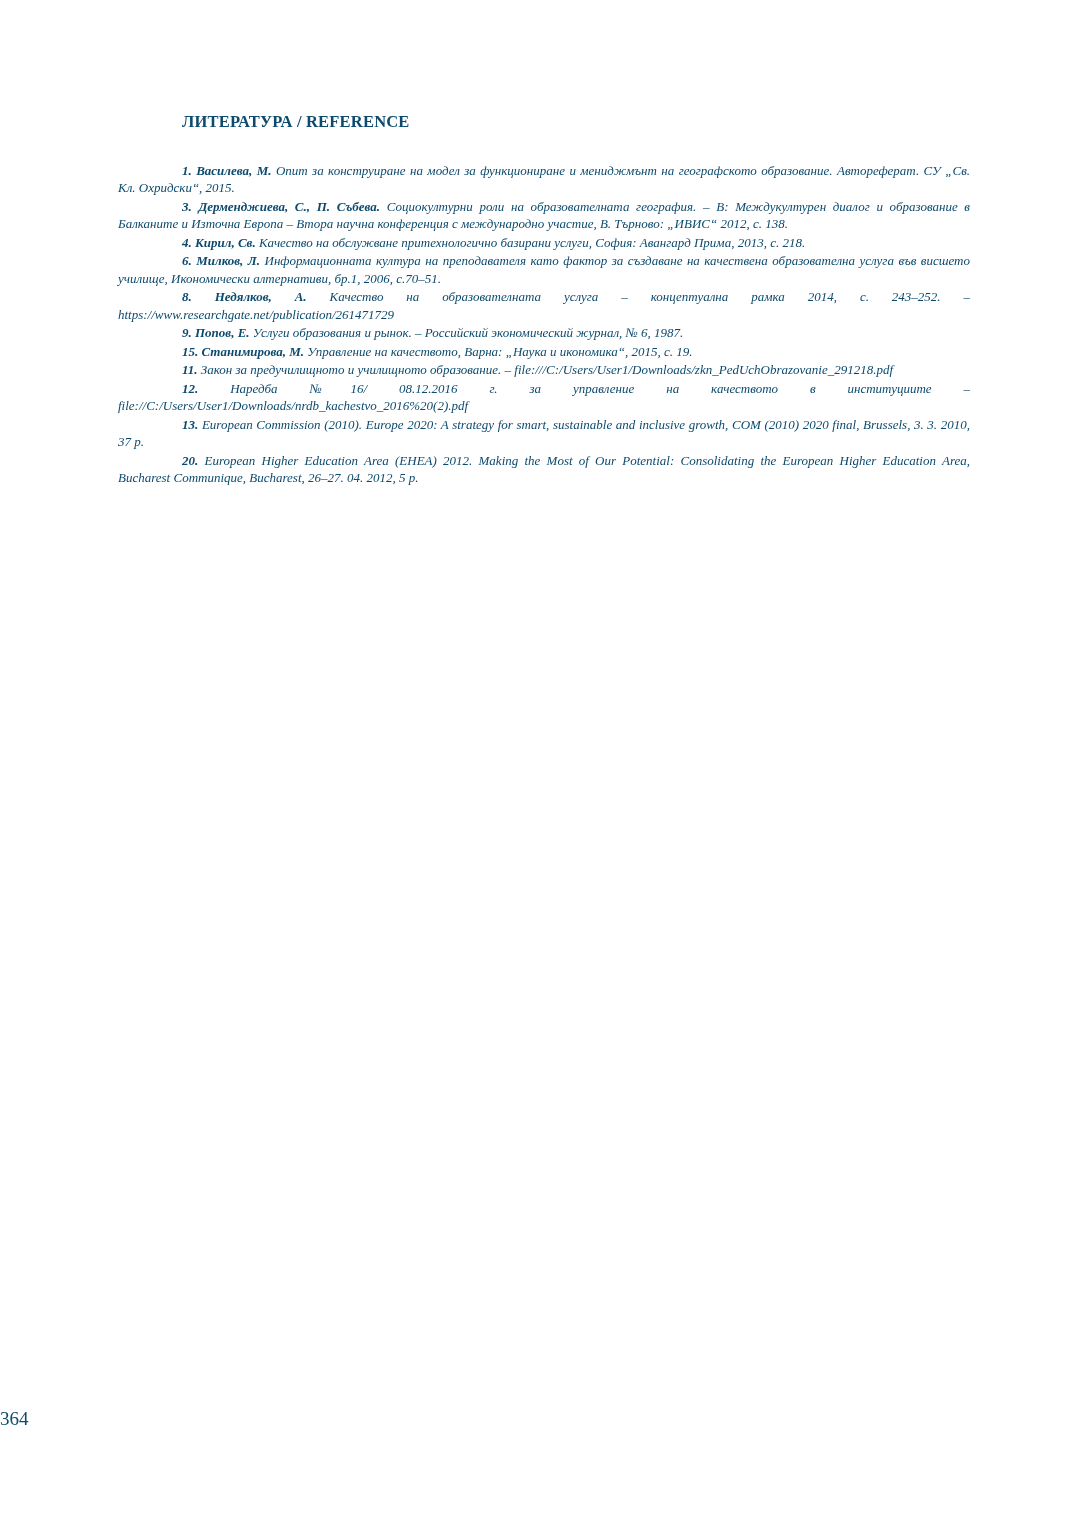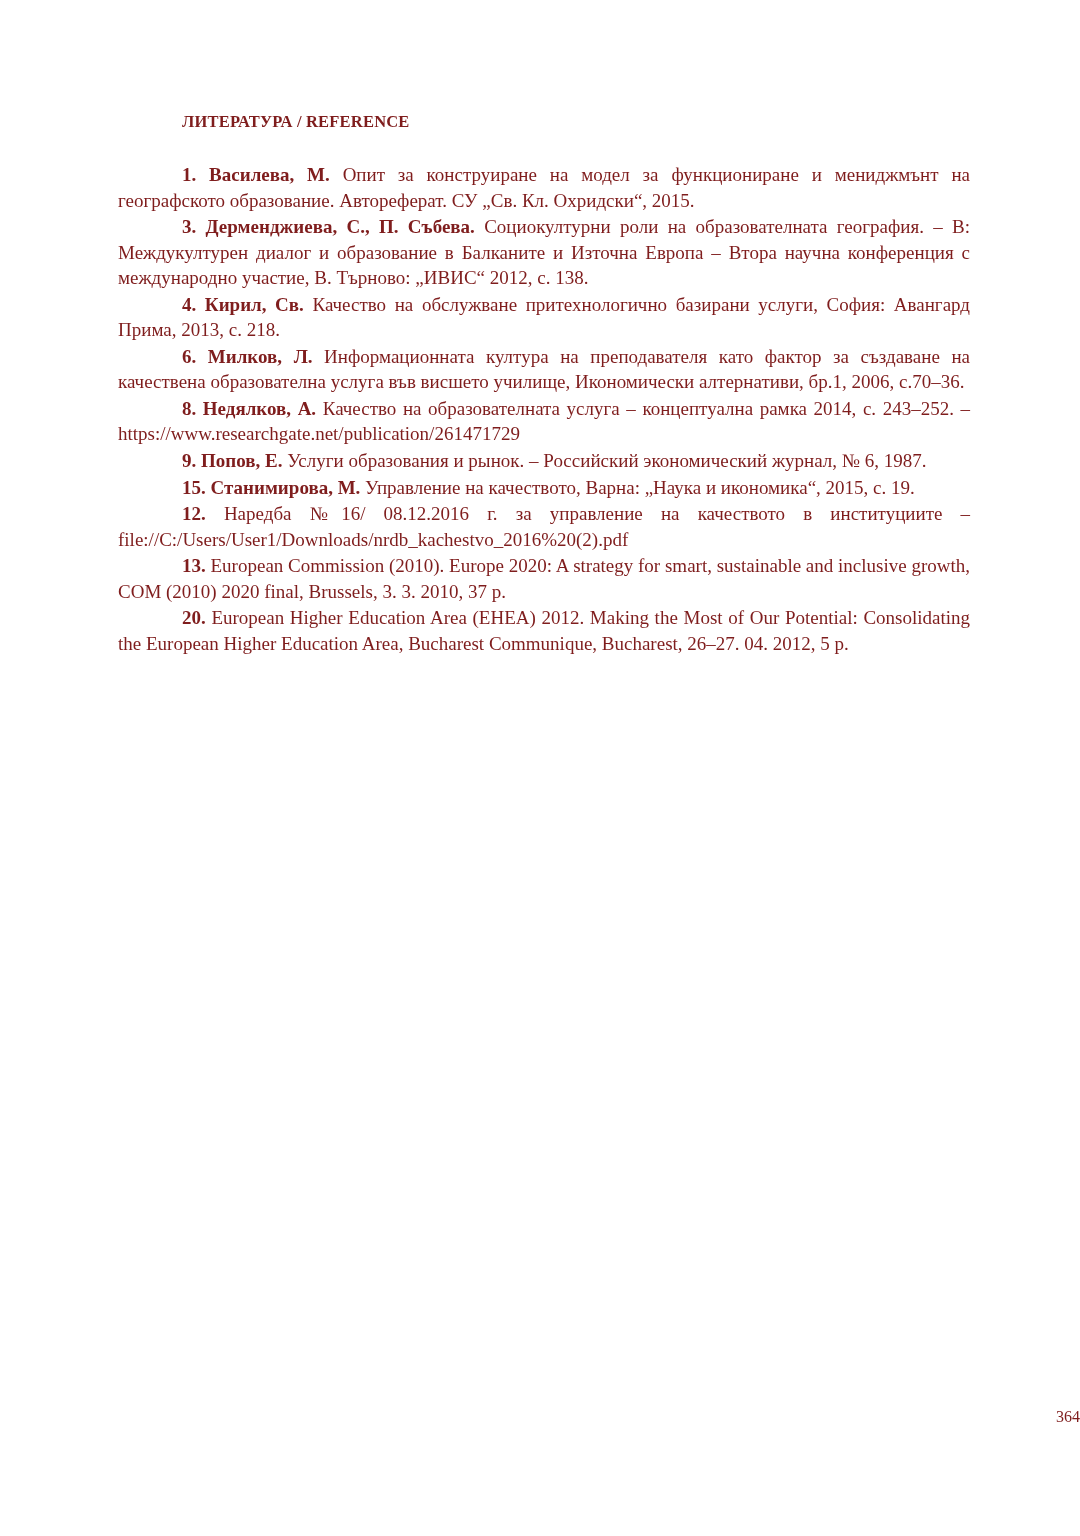--- a/index.html
+++ b/index.html
@@ -6,80 +6,82 @@
     margin: 0;
     padding: 0;
     background: #ffffff;
   }
   .page {
     position: relative;
     width: 1080px;
     height: 1536px;
     background: #ffffff;
     font-family: "Liberation Serif", serif;
-    color: #7f1d1d;
+    color: #0c4a6e;
     overflow: hidden;
   }
   .content {
     position: absolute;
     left: 118px;
     top: 112px;
     width: 852px;
   }
   .section-title {
     font-weight: bold;
     font-size: 16.5px;
     letter-spacing: 0.2px;
     margin: 0 0 30px 64px;
   }
   .ref {
-    font-size: 19px;
+    font-size: 13px;
     line-height: 1.345;
     text-align: justify;
     text-justify: inter-word;
     margin: 0 0 1px 0;
     text-indent: 64px;
     hyphens: none;
+    font-style: italic;
   }
   .ref .num {
     font-weight: bold;
   }
   .ref .author {
     font-weight: bold;
   }
   .ref.plain .num {
     font-weight: bold;
   }
   .page-number {
     position: absolute;
     left: 0;
     right: 0;
     top: 1408px;
-    text-align: right;
-    font-size: 16px;
+    text-align: left;
+    font-size: 19px;
     font-family: "Liberation Serif", serif;
   }
 </style>
 </head>
 <body>
 
 <div class="page">
 
   <div class="content">
 
     <h1 class="section-title">ЛИТЕРАТУРА / REFERENCE</h1>
 
     <div id="ref-list">
         <p class="ref"><span class="num">1.</span> <span class="author">Василева, М.</span> <span class="body">Опит за конструиране на модел за функциониране и мениджмънт на географското образование. Автореферат. СУ „Св. Кл. Охридски“, 2015.</span></p>
         <p class="ref"><span class="num">3.</span> <span class="author">Дерменджиева, С., П. Събева.</span> <span class="body">Социокултурни роли на образователната география. – В: Междукултурен диалог и образование в Балканите и Източна Европа – Втора научна конференция с международно участие, В. Търново: „ИВИС“ 2012, с. 138.</span></p>
         <p class="ref"><span class="num">4.</span> <span class="author">Кирил, Св.</span> <span class="body">Качество на обслужване притехнологично базирани услуги, София: Авангард Прима, 2013, с. 218.</span></p>
-        <p class="ref"><span class="num">6.</span> <span class="author">Милков, Л.</span> <span class="body">Информационната култура на преподавателя като фактор за създаване на качествена образователна услуга във висшето училище, Икономически алтернативи, бр.1, 2006, с.70–36.</span></p>
+        <p class="ref"><span class="num">6.</span> <span class="author">Милков, Л.</span> <span class="body">Информационната култура на преподавателя като фактор за създаване на качествена образователна услуга във висшето училище, Икономически алтернативи, бр.1, 2006, с.70–51.</span></p>
         <p class="ref"><span class="num">8.</span> <span class="author">Недялков, А.</span> <span class="body">Качество на образователната услуга – концептуална рамка 2014, с. 243–252. – https://www.researchgate.net/publication/261471729</span></p>
         <p class="ref"><span class="num">9.</span> <span class="author">Попов, Е.</span> <span class="body">Услуги образования и рынок. – Российский экономический журнал, № 6, 1987.</span></p>
         <p class="ref"><span class="num">15.</span> <span class="author">Станимирова, М.</span> <span class="body">Управление на качеството, Варна: „Наука и икономика“, 2015, с. 19.</span></p>
+        <p class="ref plain"><span class="num">11.</span> <span class="body">Закон за предучилищното и училищното образование. – file:///C:/Users/User1/Downloads/zkn_PedUchObrazovanie_291218.pdf</span></p>
         <p class="ref plain"><span class="num">12.</span> <span class="body">Наредба №16/ 08.12.2016 г. за управление на качеството в институциите – file://C:/Users/User1/Downloads/nrdb_kachestvo_2016%20(2).pdf</span></p>
         <p class="ref plain"><span class="num">13.</span> <span class="body">European Commission (2010). Europe 2020: A strategy for smart, sustainable and inclusive growth, COM (2010) 2020 final, Brussels, 3. 3. 2010, 37 p.</span></p>
         <p class="ref plain"><span class="num">20.</span> <span class="body">European Higher Education Area (EHEA) 2012. Making the Most of Our Potential: Consolidating the European Higher Education Area, Bucharest Communique, Bucharest, 26–27. 04. 2012, 5 p.</span></p>
       </div>
 
   </div>
 
   <div class="page-number">364</div>
 
 </div>

